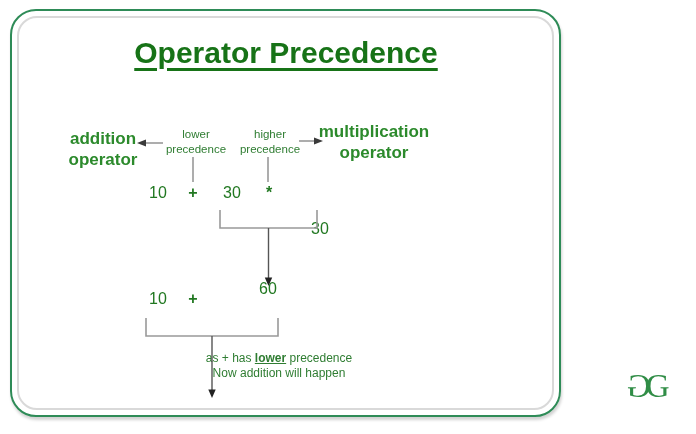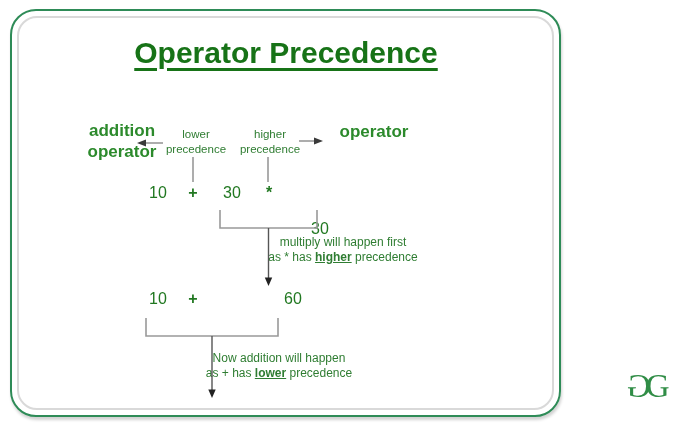--- a/index.html
+++ b/index.html
@@ -52,55 +52,52 @@
 </head>
 <body>
 
 <div class="canvas">
 
   <div class="frame-outer"></div>
   <div class="frame-inner"></div>
 
   <h1 class="title">Operator Precedence</h1>
 
-  <div class="op-label" style="left:103px; top:120px;margin-left:19px;">
+  <div class="op-label" style="left:103px; top:128px;">
     <div>addition</div>
     <div>operator</div>
   </div>
   <div class="op-label" style="left:374px; top:121px;">
+    <div>multiplication</div>
     <div>operator</div>
   </div>
 
   <div class="small-label" style="left:196px; top:127px;">
     <div>lower</div>
     <div>precedence</div>
   </div>
   <div class="small-label" style="left:270px; top:127px;">
     <div>higher</div>
     <div>precedence</div>
   </div>
 
   <div class="token" style="left:158px; top:184px;">10</div>
   <div class="token op" style="left:193px; top:184px;">+</div>
   <div class="token" style="left:232px; top:184px;">30</div>
   <div class="token op" style="left:269px; top:184px;">*</div>
   <div class="token" style="left:320px; top:184px;margin-top:36px;">30</div>
 
-  <div class="note" style="left:343px; top:235px;">
-    <div>multiply will happen first</div>
-    <div><span>as * has </span><span class="em">higher</span><span> precedence</span></div>
-  </div>
 
   <div class="token" style="left:158px; top:290px;">10</div>
   <div class="token op" style="left:193px; top:290px;">+</div>
-  <div class="token" style="left:268px; top:290px;margin-left:25px;">60</div>
+  <div class="token" style="left:268px; top:280px;">60</div>
 
   <div class="note" style="left:279px; top:351px;">
+    <div><span>as + has </span><span class="em">lower</span><span> precedence</span></div>
     <div>Now addition will happen</div>
-    <div><span>as + has </span><span class="em">lower</span><span> precedence</span></div>
   </div>
 
   <svg class="connectors" viewBox="0 0 696 434">
     <g>
       <line x1="163" y1="143" x2="145" y2="143" stroke="#8a8a8a" stroke-width="1.4"></line>
       <polygon points="137,143 146,139.4 146,146.6" fill="#3a3a3a"></polygon>
     </g>
     <g>
       <line x1="299" y1="141" x2="315" y2="141" stroke="#8a8a8a" stroke-width="1.4"></line>
       <polygon points="323,141 314,137.4 314,144.6" fill="#3a3a3a"></polygon>

